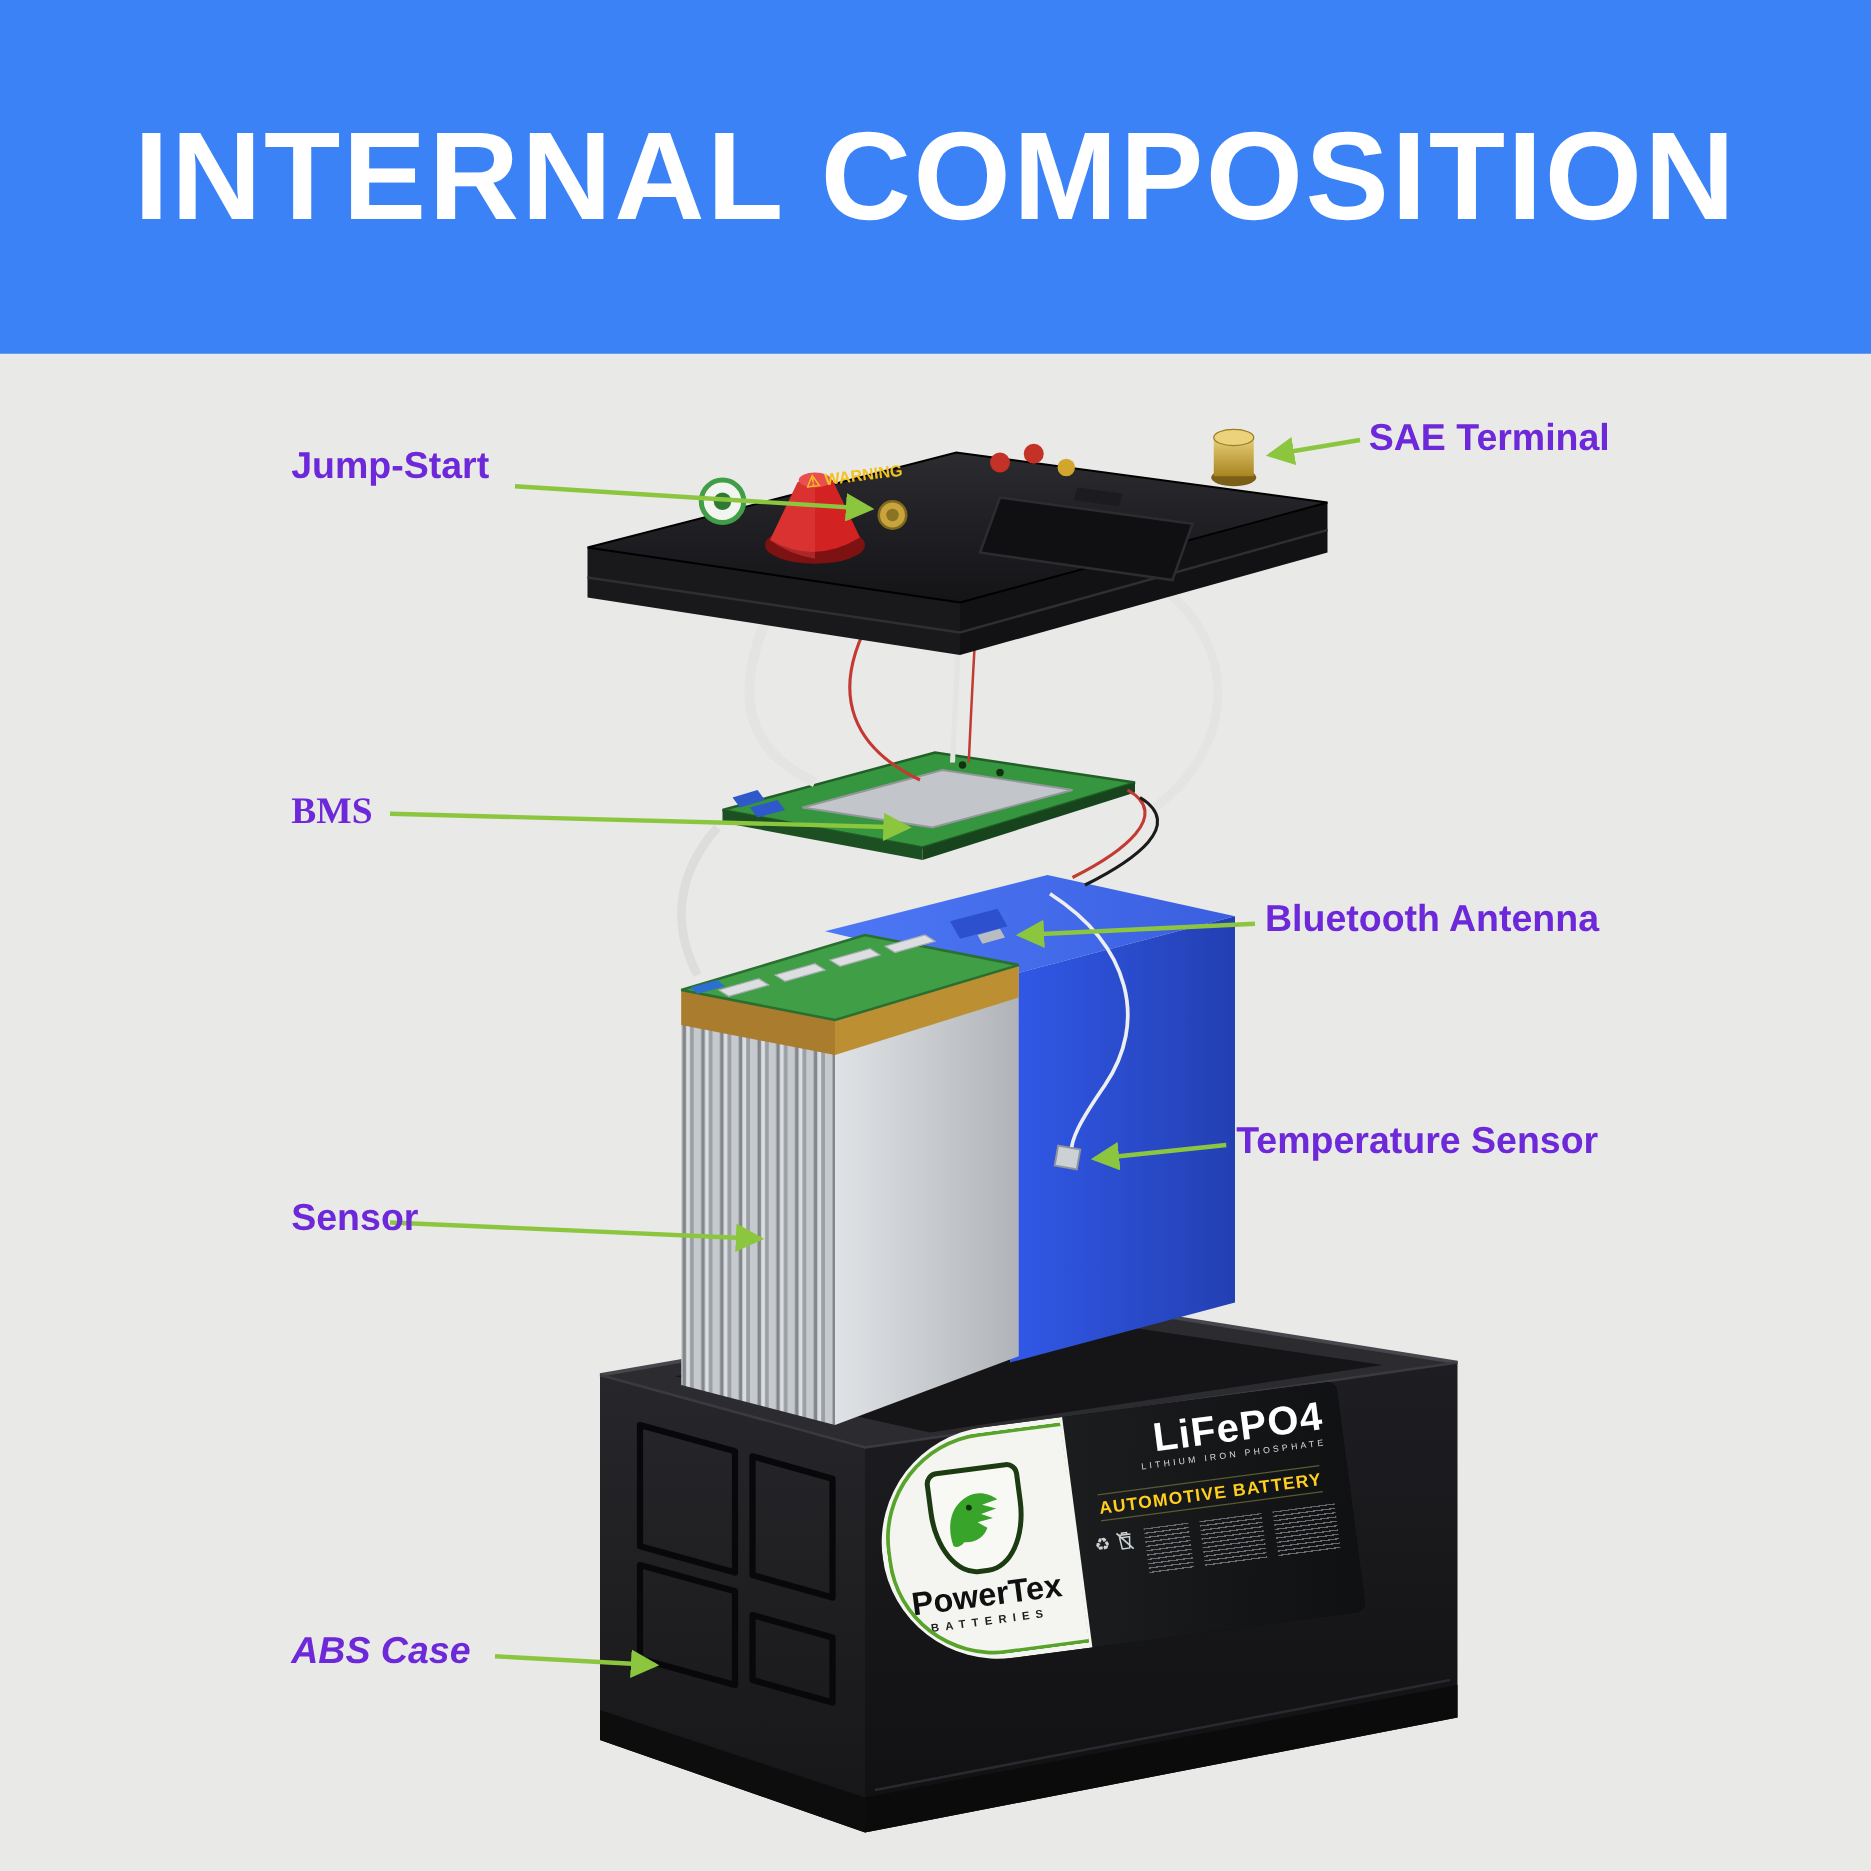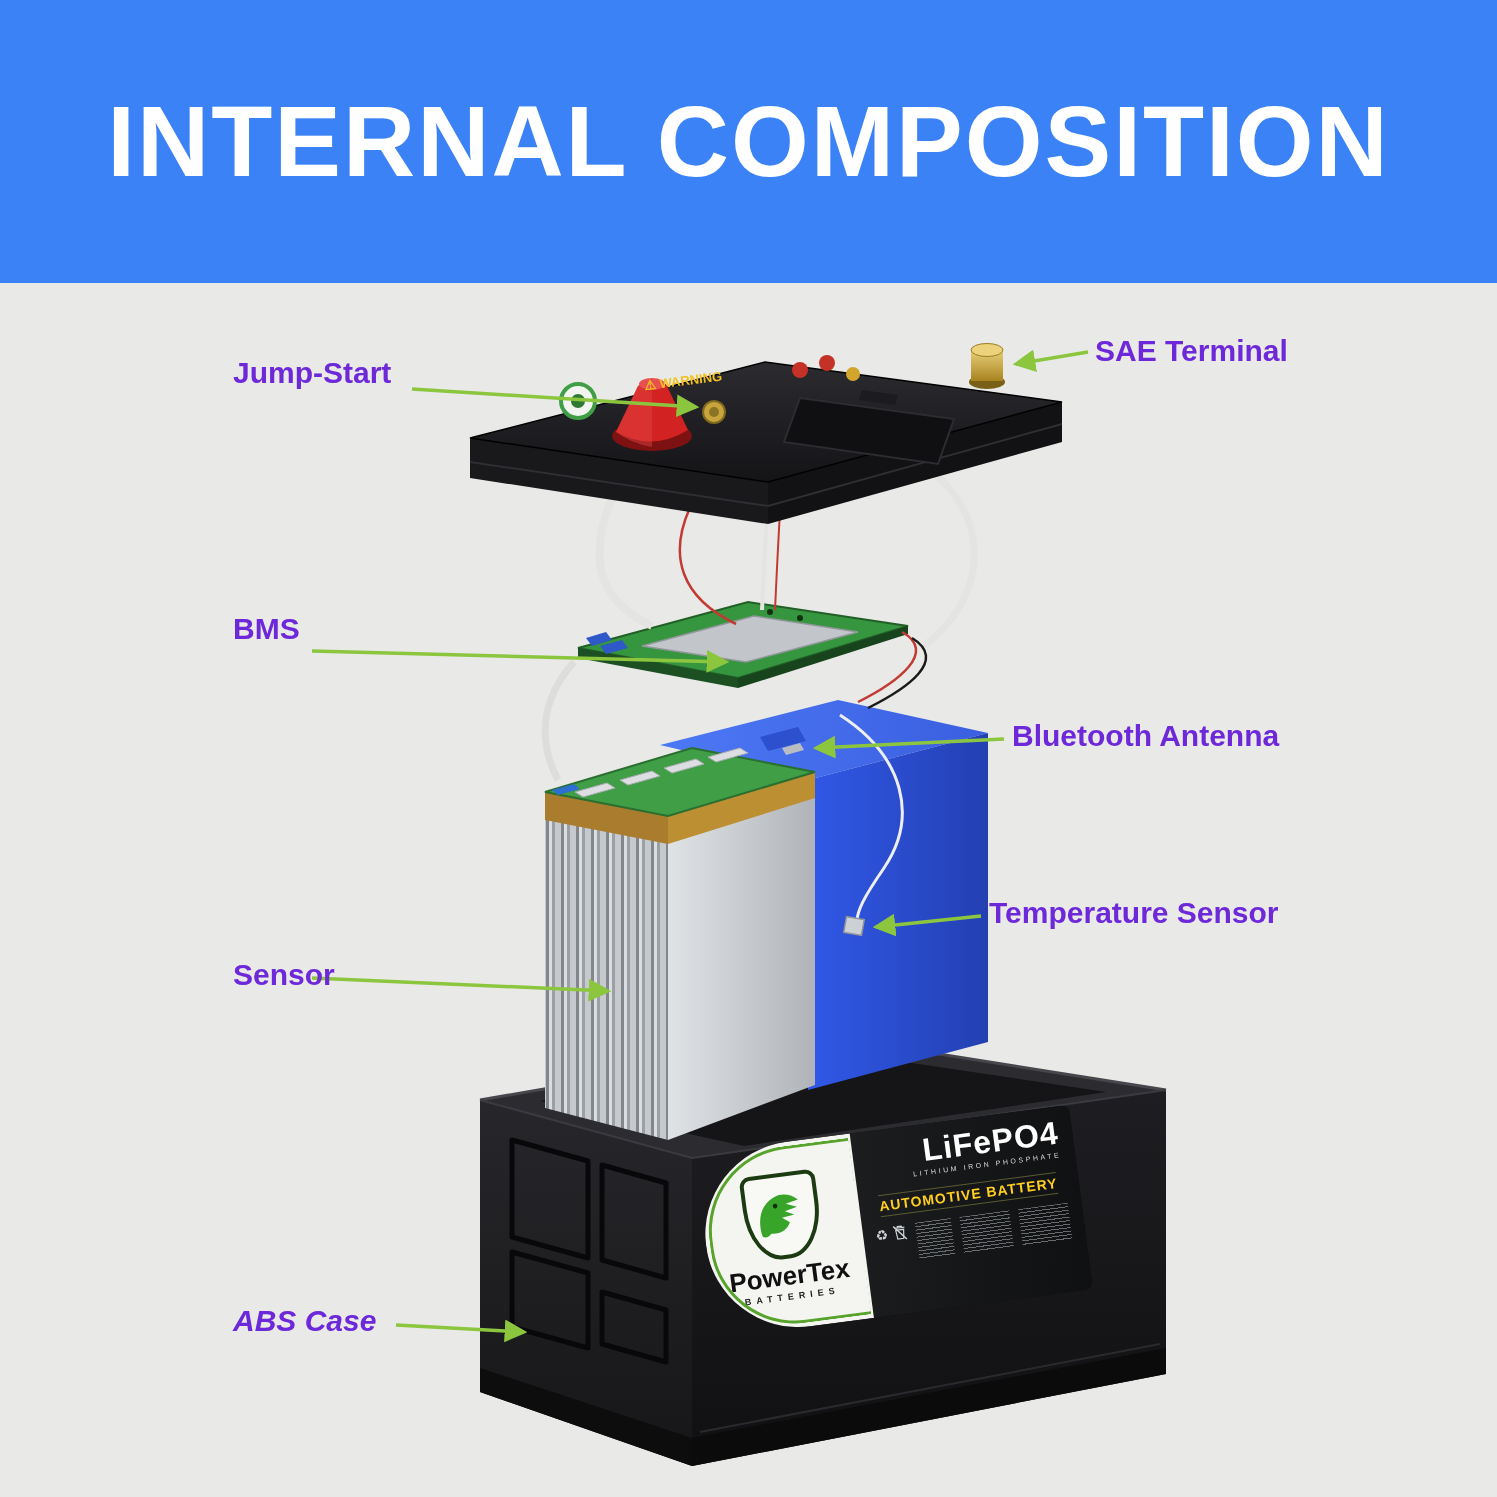--- a/index.html
+++ b/index.html
@@ -8,21 +8,21 @@
   
   .banner{position:absolute;left:0;top:0;width:1497px;height:283px;background:#3b82f6;
           display:flex;align-items:center;justify-content:center;}
   .banner h1{margin:0;color:#fff;font-size:100px;font-weight:800;letter-spacing:2px;white-space:nowrap;}
   
   svg.art{position:absolute;left:0;top:0;width:1497px;height:1497px;}
   
   .callout{position:absolute;font-size:30px;font-weight:bold;color:#6d28d9;white-space:nowrap;z-index:5;}
   #c-sae {left:1095px;top:334px;}
   #c-jump{left:233px; top:356px;}
-  #c-bms {left:233px; top:612px;}
+  #c-bms {left:233px; top:632px;font-family:Liberation Serif, serif;}
   #c-bt  {left:1012px;top:719px;}
   #c-temp{left:989px; top:896px;}
   #c-cells{left:233px;top:958px;}
   #c-abs {left:233px; top:1304px;font-style:italic;}
   
   .sticker{position:absolute;left:694px;top:1154px;width:378px;height:186px;z-index:4;
            transform:rotate(-7.5deg);transform-origin:0 0;display:flex;overflow:hidden;
            border-radius:93px 8px 8px 93px / 93px 8px 8px 93px;box-shadow:0 0 0 1px #0a0a0a inset;}
   .lbl-left{width:162px;background:#f4f5f1;position:relative;display:flex;flex-direction:column;
             align-items:center;justify-content:center;}

